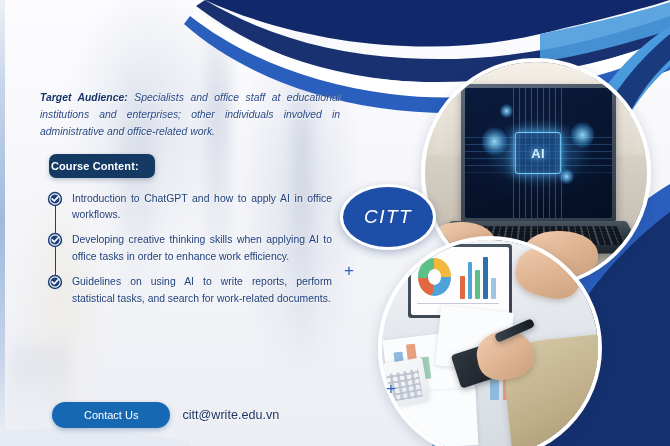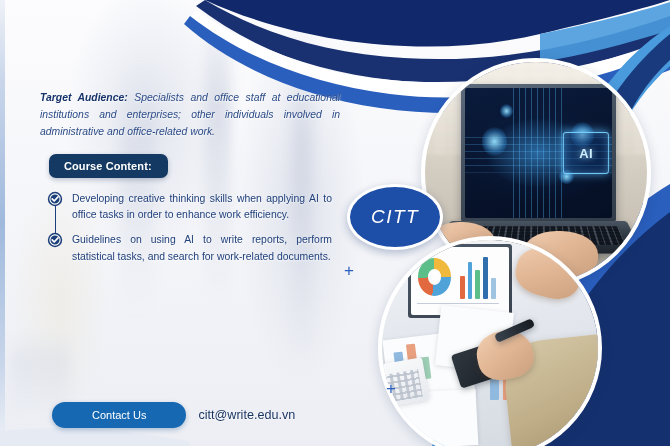--- a/index.html
+++ b/index.html
@@ -81,21 +81,21 @@
   }
   .audience b {
     font-weight: 700;
     font-style: italic;
     color: #16326b;
   }
 
   .badge {
     display: inline-block;
     margin: 13px 0 0 21px;
-    padding: 6px 16px 6px 15px;
+    padding: 6px 16px 6px 2px;
     background: #143a63;
     color: #ffffff;
     font-size: 11px;
     font-weight: 700;
     letter-spacing: 0.1px;
     border-radius: 7px;
     box-shadow: 0 2px 5px rgba(18,45,85,0.25);
   }
 
   
@@ -140,42 +140,42 @@
   
   .contact-row {
     position: absolute;
     left: 52px;
     top: 402px;
     display: flex;
     align-items: center;
     z-index: 20;
   }
   .contact-btn {
-    padding: 7px 40px;
+    padding: 7px 32px;
     background: #1668b3;
     color: #ffffff;
     font-size: 11px;
     font-weight: 500;
     border-radius: 20px;
     box-shadow: 0 2px 5px rgba(14,70,125,0.3);
     white-space: nowrap;
   }
   .email {
     margin-left: 12px;
     font-size: 12.6px;
     color: #17325f;
     font-weight: 400;
     white-space: nowrap;
     text-shadow: 0 1px 2px rgba(255,255,255,0.9);
   }
 
   
   .citt {
     position: absolute;
-    left: 347px;
+    left: 340px;
     top: 184px;
     width: 96px;
     height: 66px;
     z-index: 30;
   }
   .citt-ring {
     position: absolute;
     inset: 0;
     border-radius: 50%;
     background: #1e4fa8;
@@ -297,21 +297,20 @@
     display: flex;
     align-items: center;
     justify-content: center;
     color: #cfeeff;
     font-size: 13px;
     font-weight: 700;
     letter-spacing: 0.5px;
     background: rgba(18,60,120,0.45);
     box-shadow: 0 0 10px rgba(90,190,255,0.75), inset 0 0 8px rgba(110,200,255,0.4);
     text-shadow: 0 0 6px rgba(160,225,255,0.9);
-    margin-left: 48px;
   }
   .glow-node {
     position: absolute;
     border-radius: 50%;
     background: radial-gradient(circle, rgba(150,225,255,0.95) 0%, rgba(60,165,245,0.35) 55%, rgba(30,120,220,0) 78%);
   }
   .laptop-base {
     position: absolute;
     left: 8%;
     top: 70%;
@@ -513,20 +512,30 @@
 
     <p class="audience">
       <b>Target Audience:</b><span> Specialists and office staff at educational institutions and enterprises; other individuals involved in administrative and office-related work.</span>
     </p>
 
     <div class="badge">Course Content:</div>
 
     <div class="bullets">
       <div class="rail"></div>
 
+      <div class="bullet">
+        <span class="check">
+          <svg width="16" height="16" viewBox="0 0 16 16">
+            <circle cx="8" cy="8" r="7.2" fill="#1c3f79"></circle>
+            <circle cx="8" cy="8" r="5.1" fill="none" stroke="#ffffff" stroke-width="1.1"></circle>
+            <path d="M5.2 7.9 L7.2 10.0 L11.0 5.9" fill="none" stroke="#ffffff" stroke-width="1.7" stroke-linecap="round" stroke-linejoin="round"></path>
+          </svg>
+        </span>
+        <span class="btext">Introduction to ChatGPT and how to apply AI in office workflows.</span>
+      </div>
 
       <div class="bullet">
         <span class="check">
           <svg width="16" height="16" viewBox="0 0 16 16">
             <circle cx="8" cy="8" r="7.2" fill="#1c3f79"></circle>
             <circle cx="8" cy="8" r="5.1" fill="none" stroke="#ffffff" stroke-width="1.1"></circle>
             <path d="M5.2 7.9 L7.2 10.0 L11.0 5.9" fill="none" stroke="#ffffff" stroke-width="1.7" stroke-linecap="round" stroke-linejoin="round"></path>
           </svg>
         </span>
         <span class="btext">Developing creative thinking skills when applying AI to office tasks in order to enhance work efficiency.</span>

